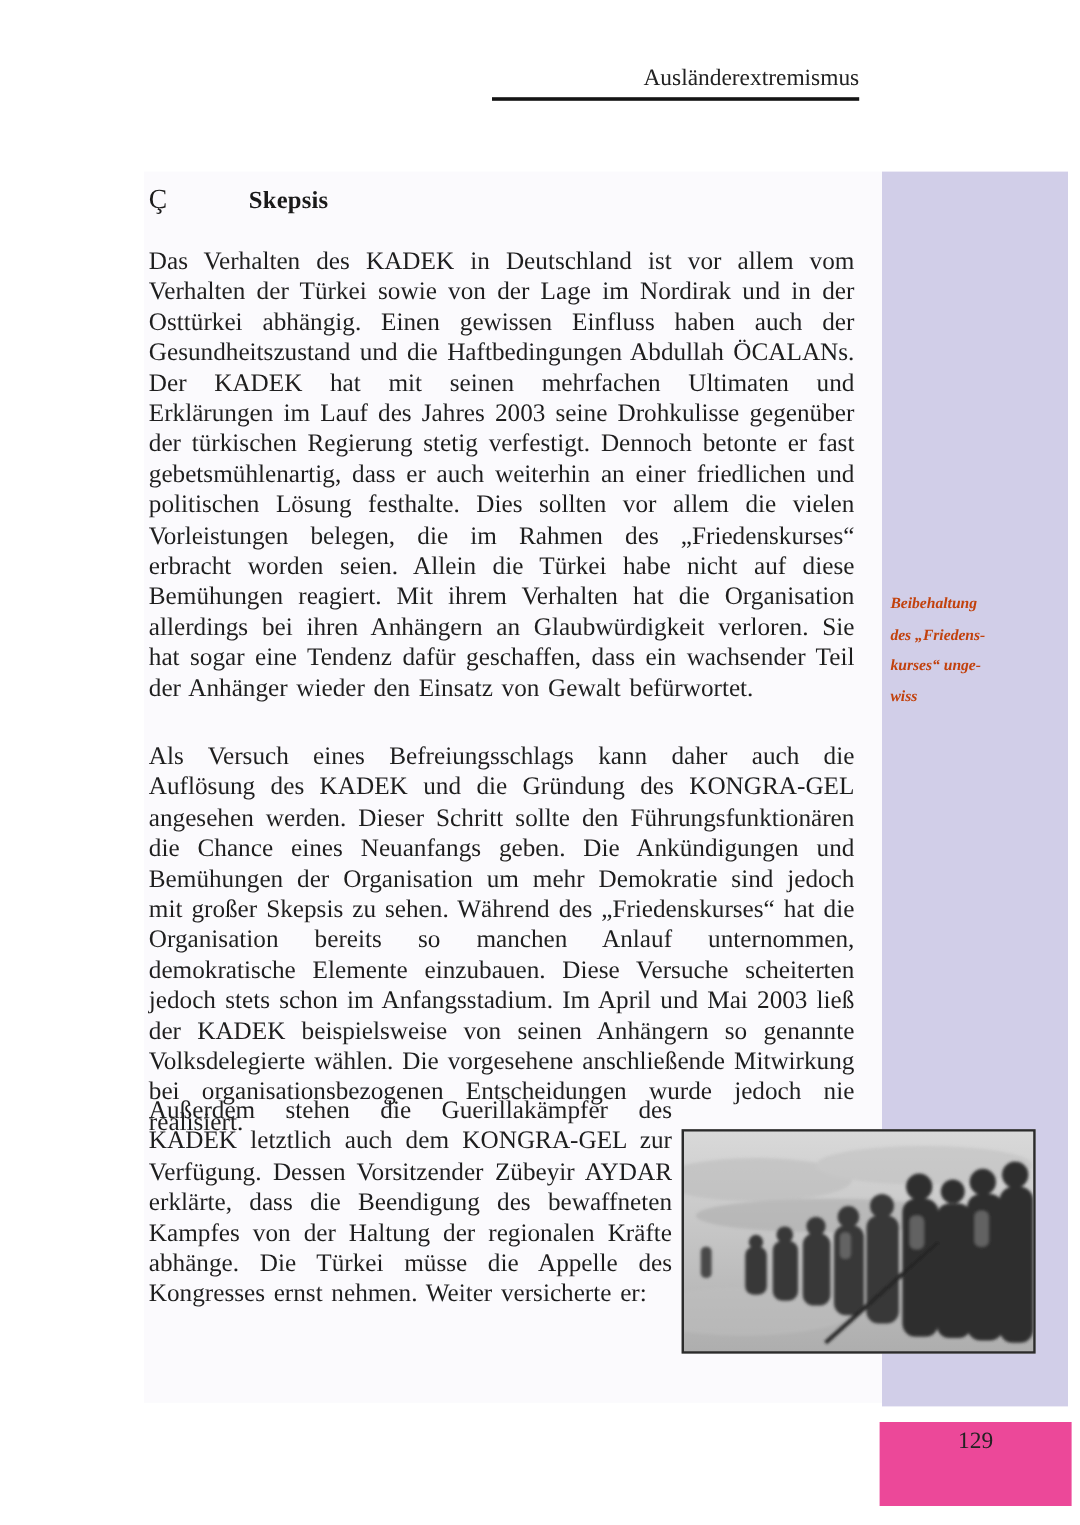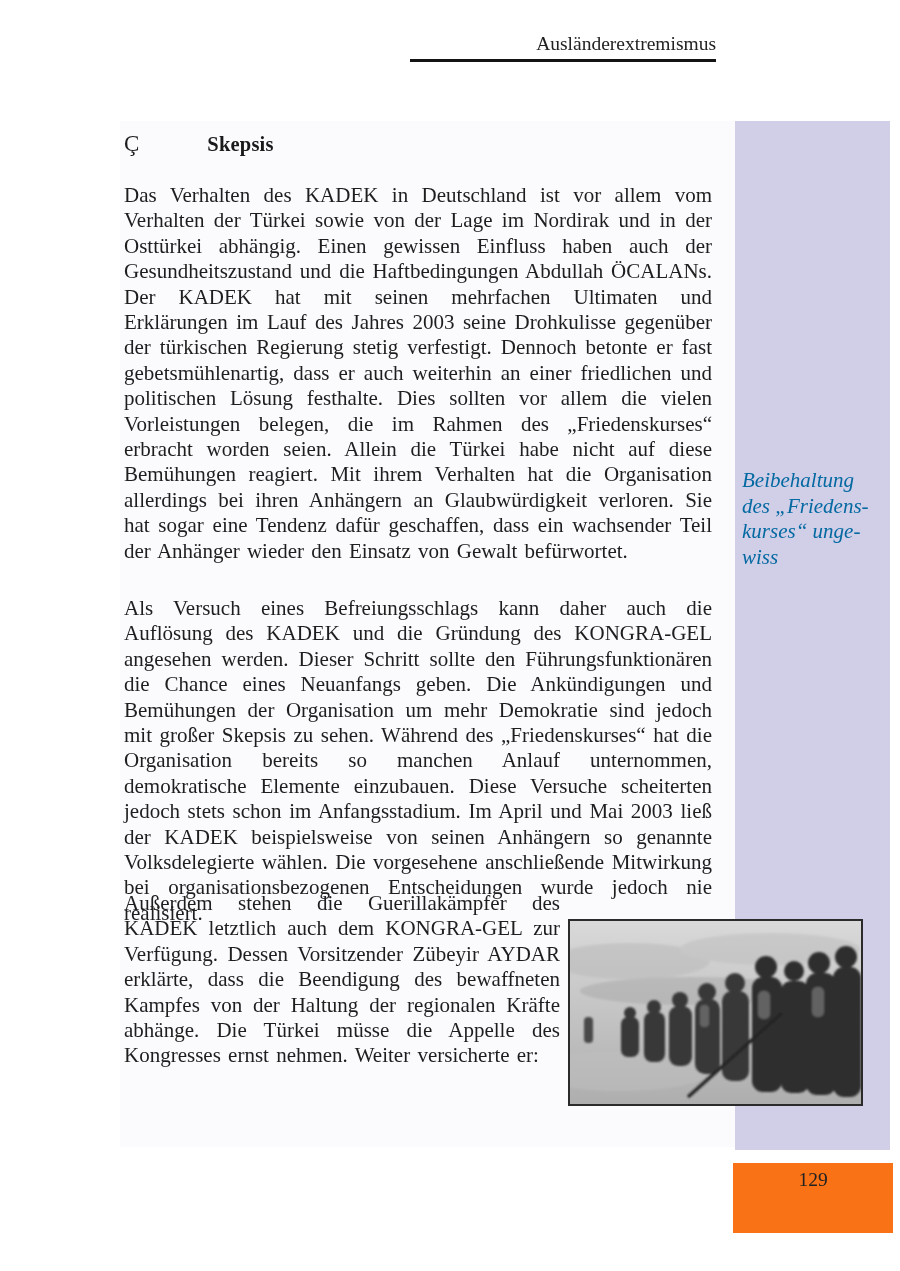--- a/index.html
+++ b/index.html
@@ -4,21 +4,21 @@
 <style>
   html,body{margin:0;padding:0;}
   body{
     width:900px;height:1271px;
     position:relative;
     background:#ffffff;
     font-family:"Liberation Serif","DejaVu Serif",serif;
     color:#1c1c1c;
     overflow:hidden;
   }
-  .abs{position:absolute;}
+  .abs{position:absolute;margin-top:22px;}
 
   
   .running-header{
     left:410px;top:33px;width:306px;
     text-align:right;
     font-size:19.5px;
     color:#222;
   }
   .header-rule{
     left:410px;top:59px;width:306px;height:3px;
@@ -60,39 +60,39 @@
     word-spacing:2px;
     color:#1e1e1e;
   }
   .para-1{left:124px;top:183px;width:588px;}
   .para-2{left:124px;top:596px;width:588px;}
   .para-3{left:124px;top:891px;width:436px;}
 
   
   .margin-note{
     left:742px;top:468px;width:146px;
-    font-weight:normal;font-style:italic;
-    font-size:21px;line-height:25.6px;
+    font-weight:bold;font-style:italic;
+    font-size:13px;line-height:25.6px;
     white-space:pre-line;
-    color:#0369a1;
+    color:#c2410c;
   }
 
   
   .photo-figure{
     left:568px;top:919px;width:291px;height:183px;
     border:2px solid #2b2b2b;
     background:#c4c4c4;
     z-index:3;
   }
   .photo-figure svg{display:block;}
 
   
   .footer-block{
     left:733px;top:1163px;width:160px;height:70px;
-    background:#f97316;
+    background:#ec4899;
   }
   .page-number{
     width:100%;
     margin-top:6px;
     text-align:center;
     font-size:19.5px;
     color:#222;
   }
 </style>
 </head>

